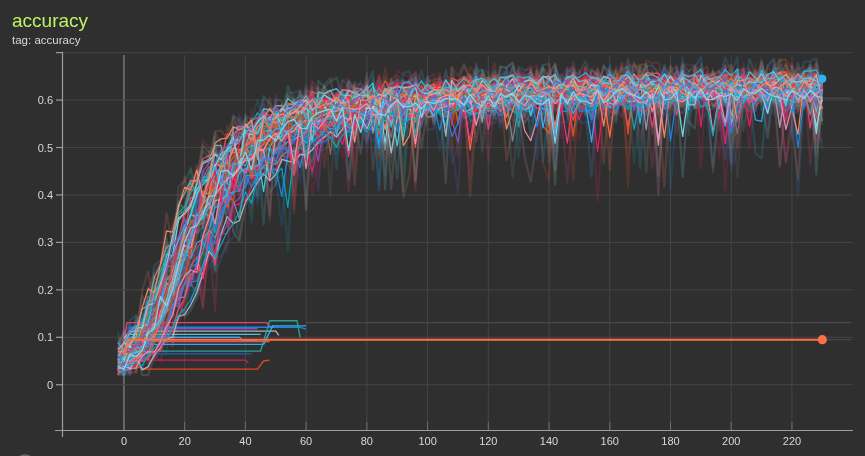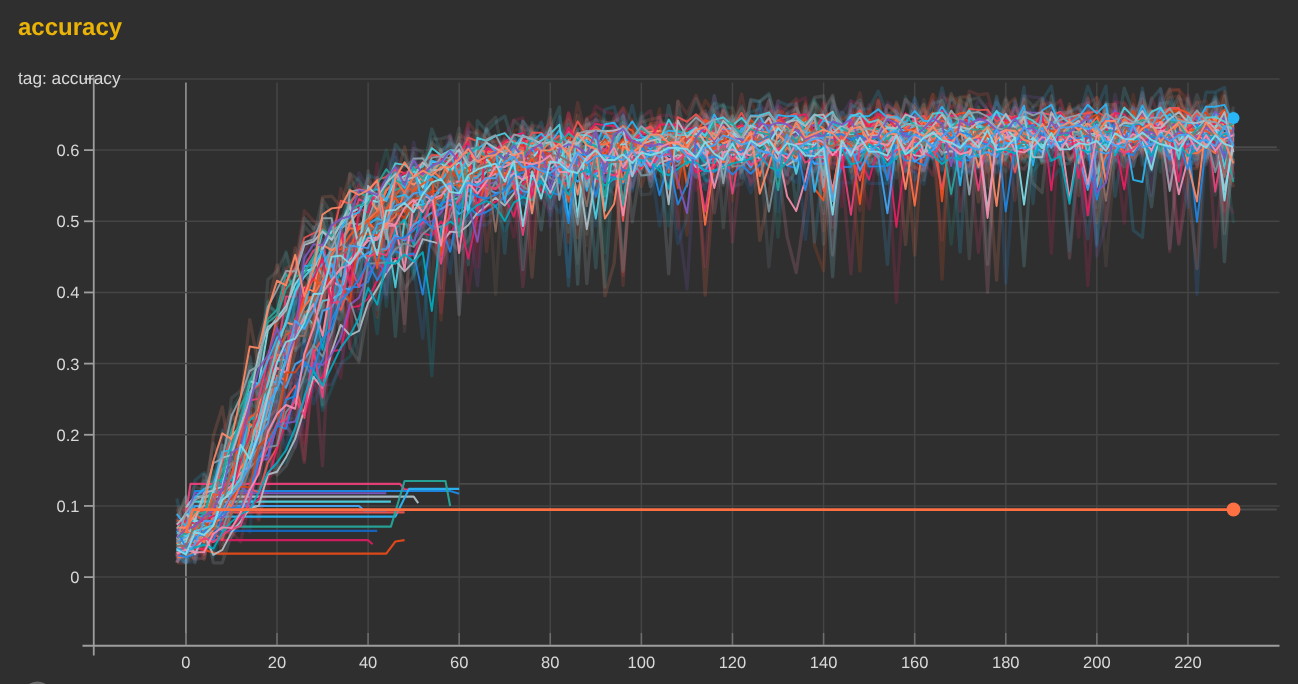--- a/index.html
+++ b/index.html
@@ -7,24 +7,24 @@
     width:865px;height:456px;
     background:#2f2f2f;
     overflow:hidden;
     position:relative;
     font-family:"Liberation Sans",sans-serif;
   }
   .chart-header{
     position:absolute;top:10px;left:12px;z-index:2;
   }
   .chart-title{
-    color:#eab308;font-size:16px;font-weight:700;line-height:1.15;
+    color:#bef264;font-size:19px;font-weight:400;line-height:1.15;
   }
   .chart-subtitle{
-    color:#d9d9d9;font-size:11.5px;font-weight:400;margin-top:19px;
+    color:#d9d9d9;font-size:11.5px;font-weight:400;margin-top:2px;
   }
   svg{position:absolute;top:0;left:0;}
   svg text{
     font-family:"Liberation Sans",sans-serif;
     font-size:11px;
     fill:#d8d8d8;
   }
 </style>
 </head>
 <body>

